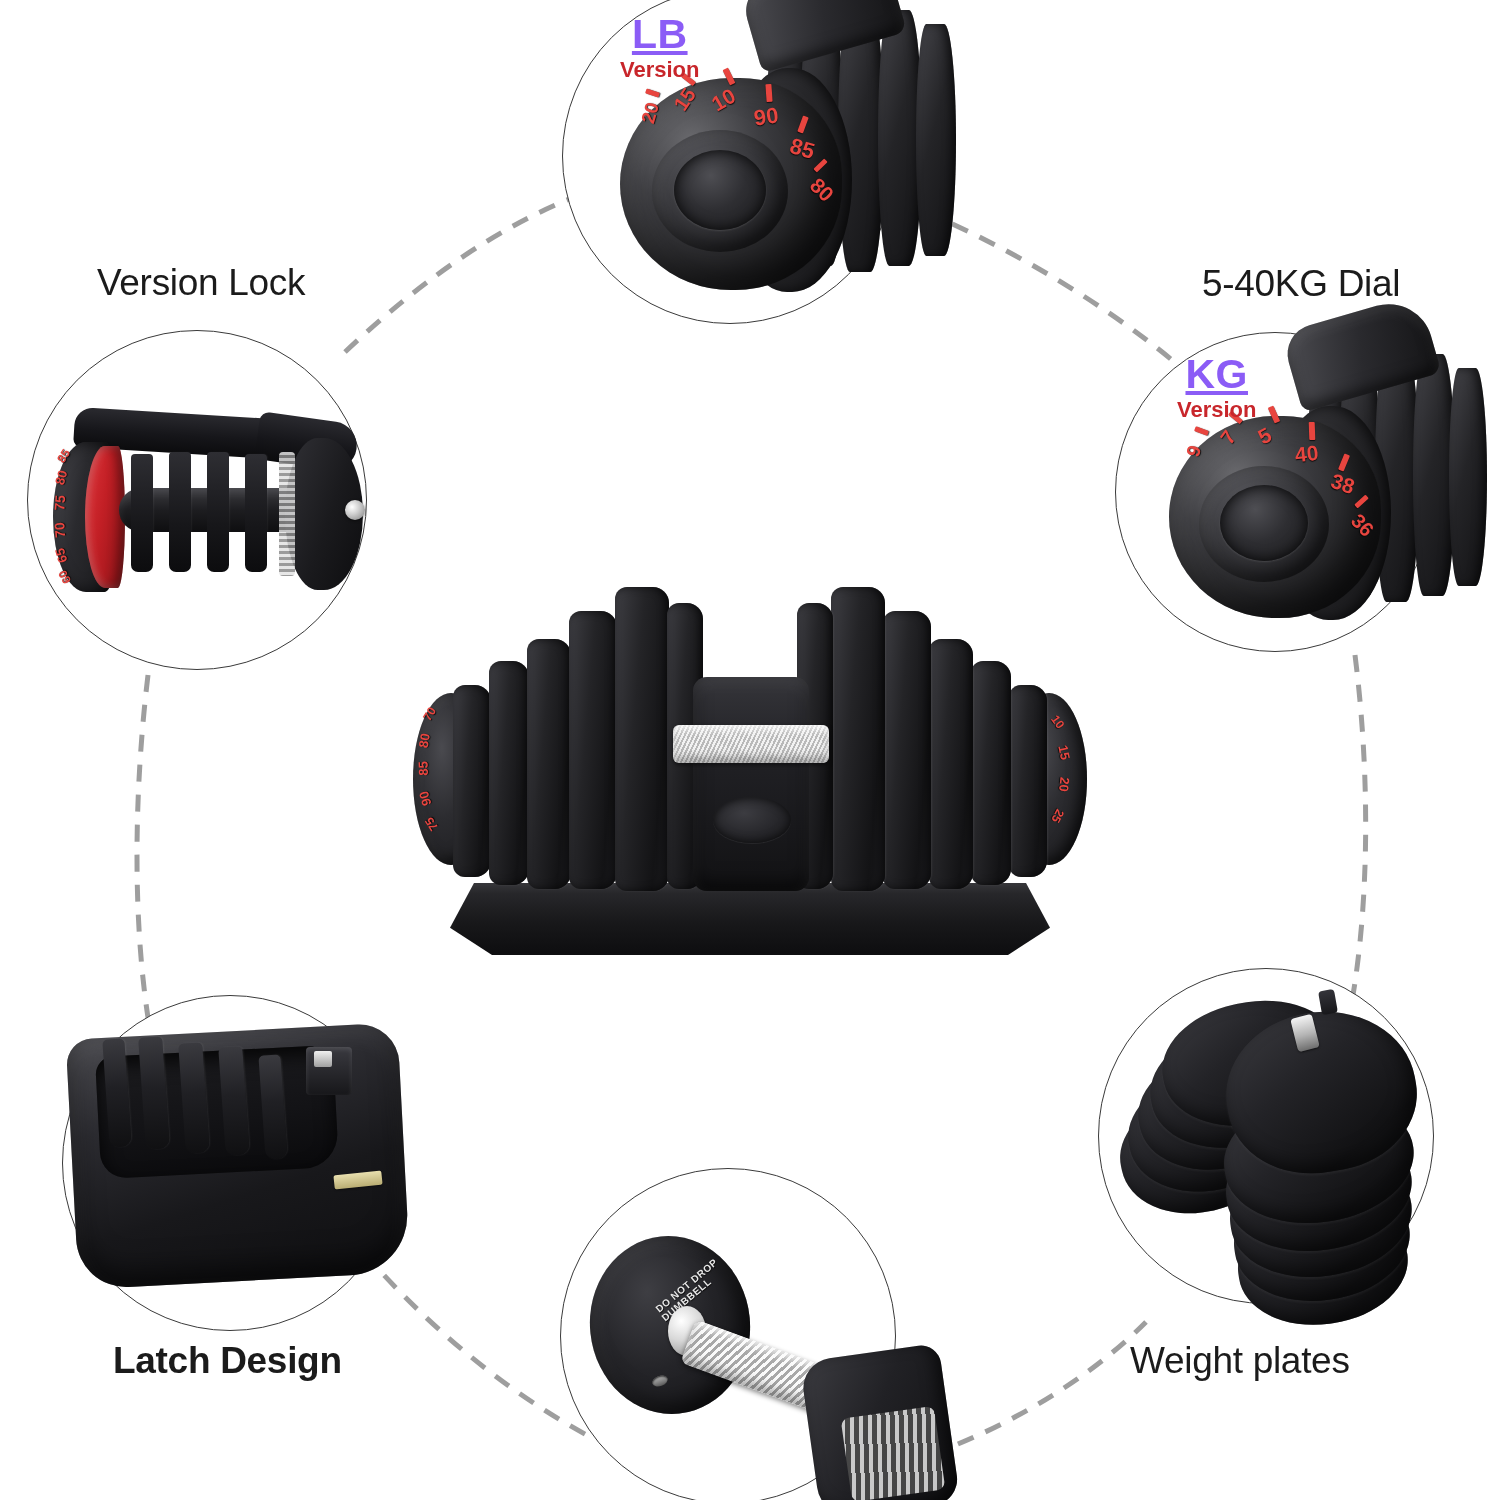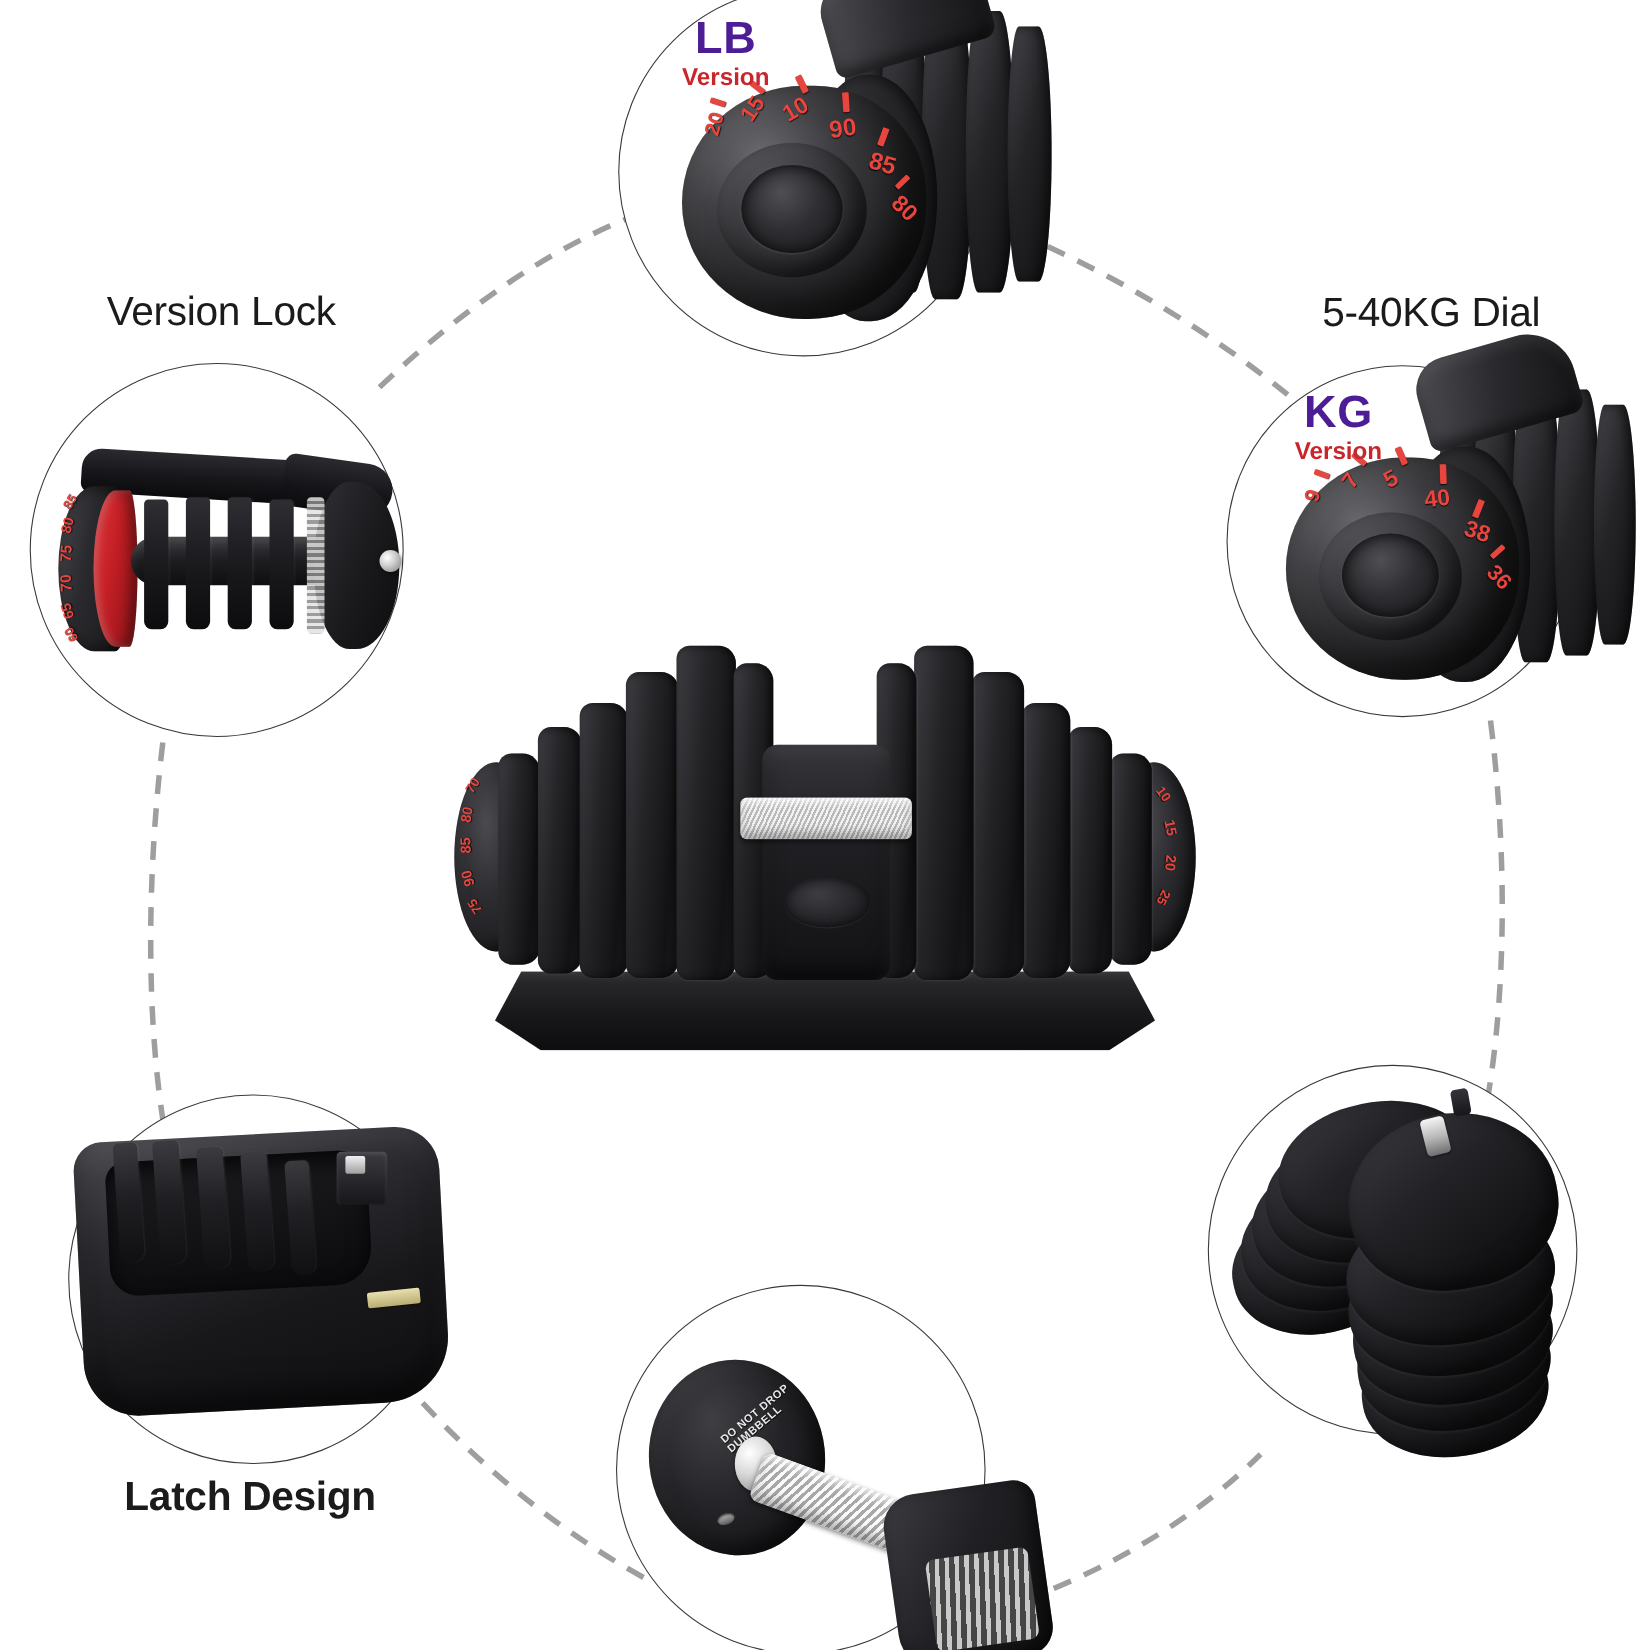--- a/index.html
+++ b/index.html
@@ -14,21 +14,21 @@
   .feature { position:absolute; }
   .circle-frame {
     position:absolute; border-radius:50%;
     border:1.6px solid #3a3a3a; background:#ffffff; overflow:hidden;
   }
   .caption {
     position:absolute; font-size:37px; color:#1b1b1b; white-space:nowrap;
     font-weight:400; letter-spacing:-0.3px;
   }
   .badge { position:absolute; z-index:30; text-align:center; line-height:1; }
-  .badge .b-main { font-size:41px; font-weight:700; color:#4c1d95; display:block; letter-spacing:0.5px;}
+  .badge .b-main { font-size:41px; font-weight:700; color:#8b5cf6; display:block; letter-spacing:0.5px;text-decoration:underline;}
   .badge .b-sub  { font-size:22px; font-weight:600; color:#c8262b; display:block; margin-top:4px;}
 
   
   .dialhead { position:absolute; }
   .dh-body {
     position:absolute; border-radius:50% 46% 48% 50%;
     background:
       radial-gradient(ellipse at 32% 30%, #6a6a6e 0%, #3d3d41 32%, #212123 66%, #121214 100%);
     box-shadow: inset -16px -10px 36px rgba(0,0,0,.72), inset 10px 8px 28px rgba(255,255,255,.10);
   }
@@ -407,20 +407,21 @@
     <div class="wp" style="left:128px; top:158px; width:186px; height:124px; transform:rotate(-8deg);"></div>
     <div class="wp" style="left:126px; top:128px; width:190px; height:126px; transform:rotate(-8deg);"></div>
     <div class="wp" style="left:128px; top:44px;  width:190px; height:160px; transform:rotate(-10deg);
                            border-radius:50% 52% 46% 48%;"></div>
 
     <div class="wp-clip" style="left:196px; top:48px; width:22px; height:34px; transform:rotate(-14deg);"></div>
     <div style="position:absolute; left:222px; top:22px; width:16px; height:24px;
                 background:linear-gradient(180deg,#34343a,#17171a); border-radius:4px; transform:rotate(-10deg);"></div>
   </div>
 
+  <div class="caption" style="left:1130px; top:1340px;">Weight plates</div>
 
   <div class="feature" style="left:560px; top:1228px; width:380px; height:280px;">
 
     <div class="circle-frame" style="left:0; top:-60px; width:336px; height:336px;"></div>
 
     <div class="bh-plate" style="left:30px; top:8px; width:160px; height:178px; transform:rotate(-6deg);"></div>
 
     <div class="bh-text" style="left:88px; top:52px; transform:rotate(-40deg);">DO NOT DROP</div>
     <div class="bh-text" style="left:96px; top:66px; transform:rotate(-40deg);">DUMBBELL</div>
 

